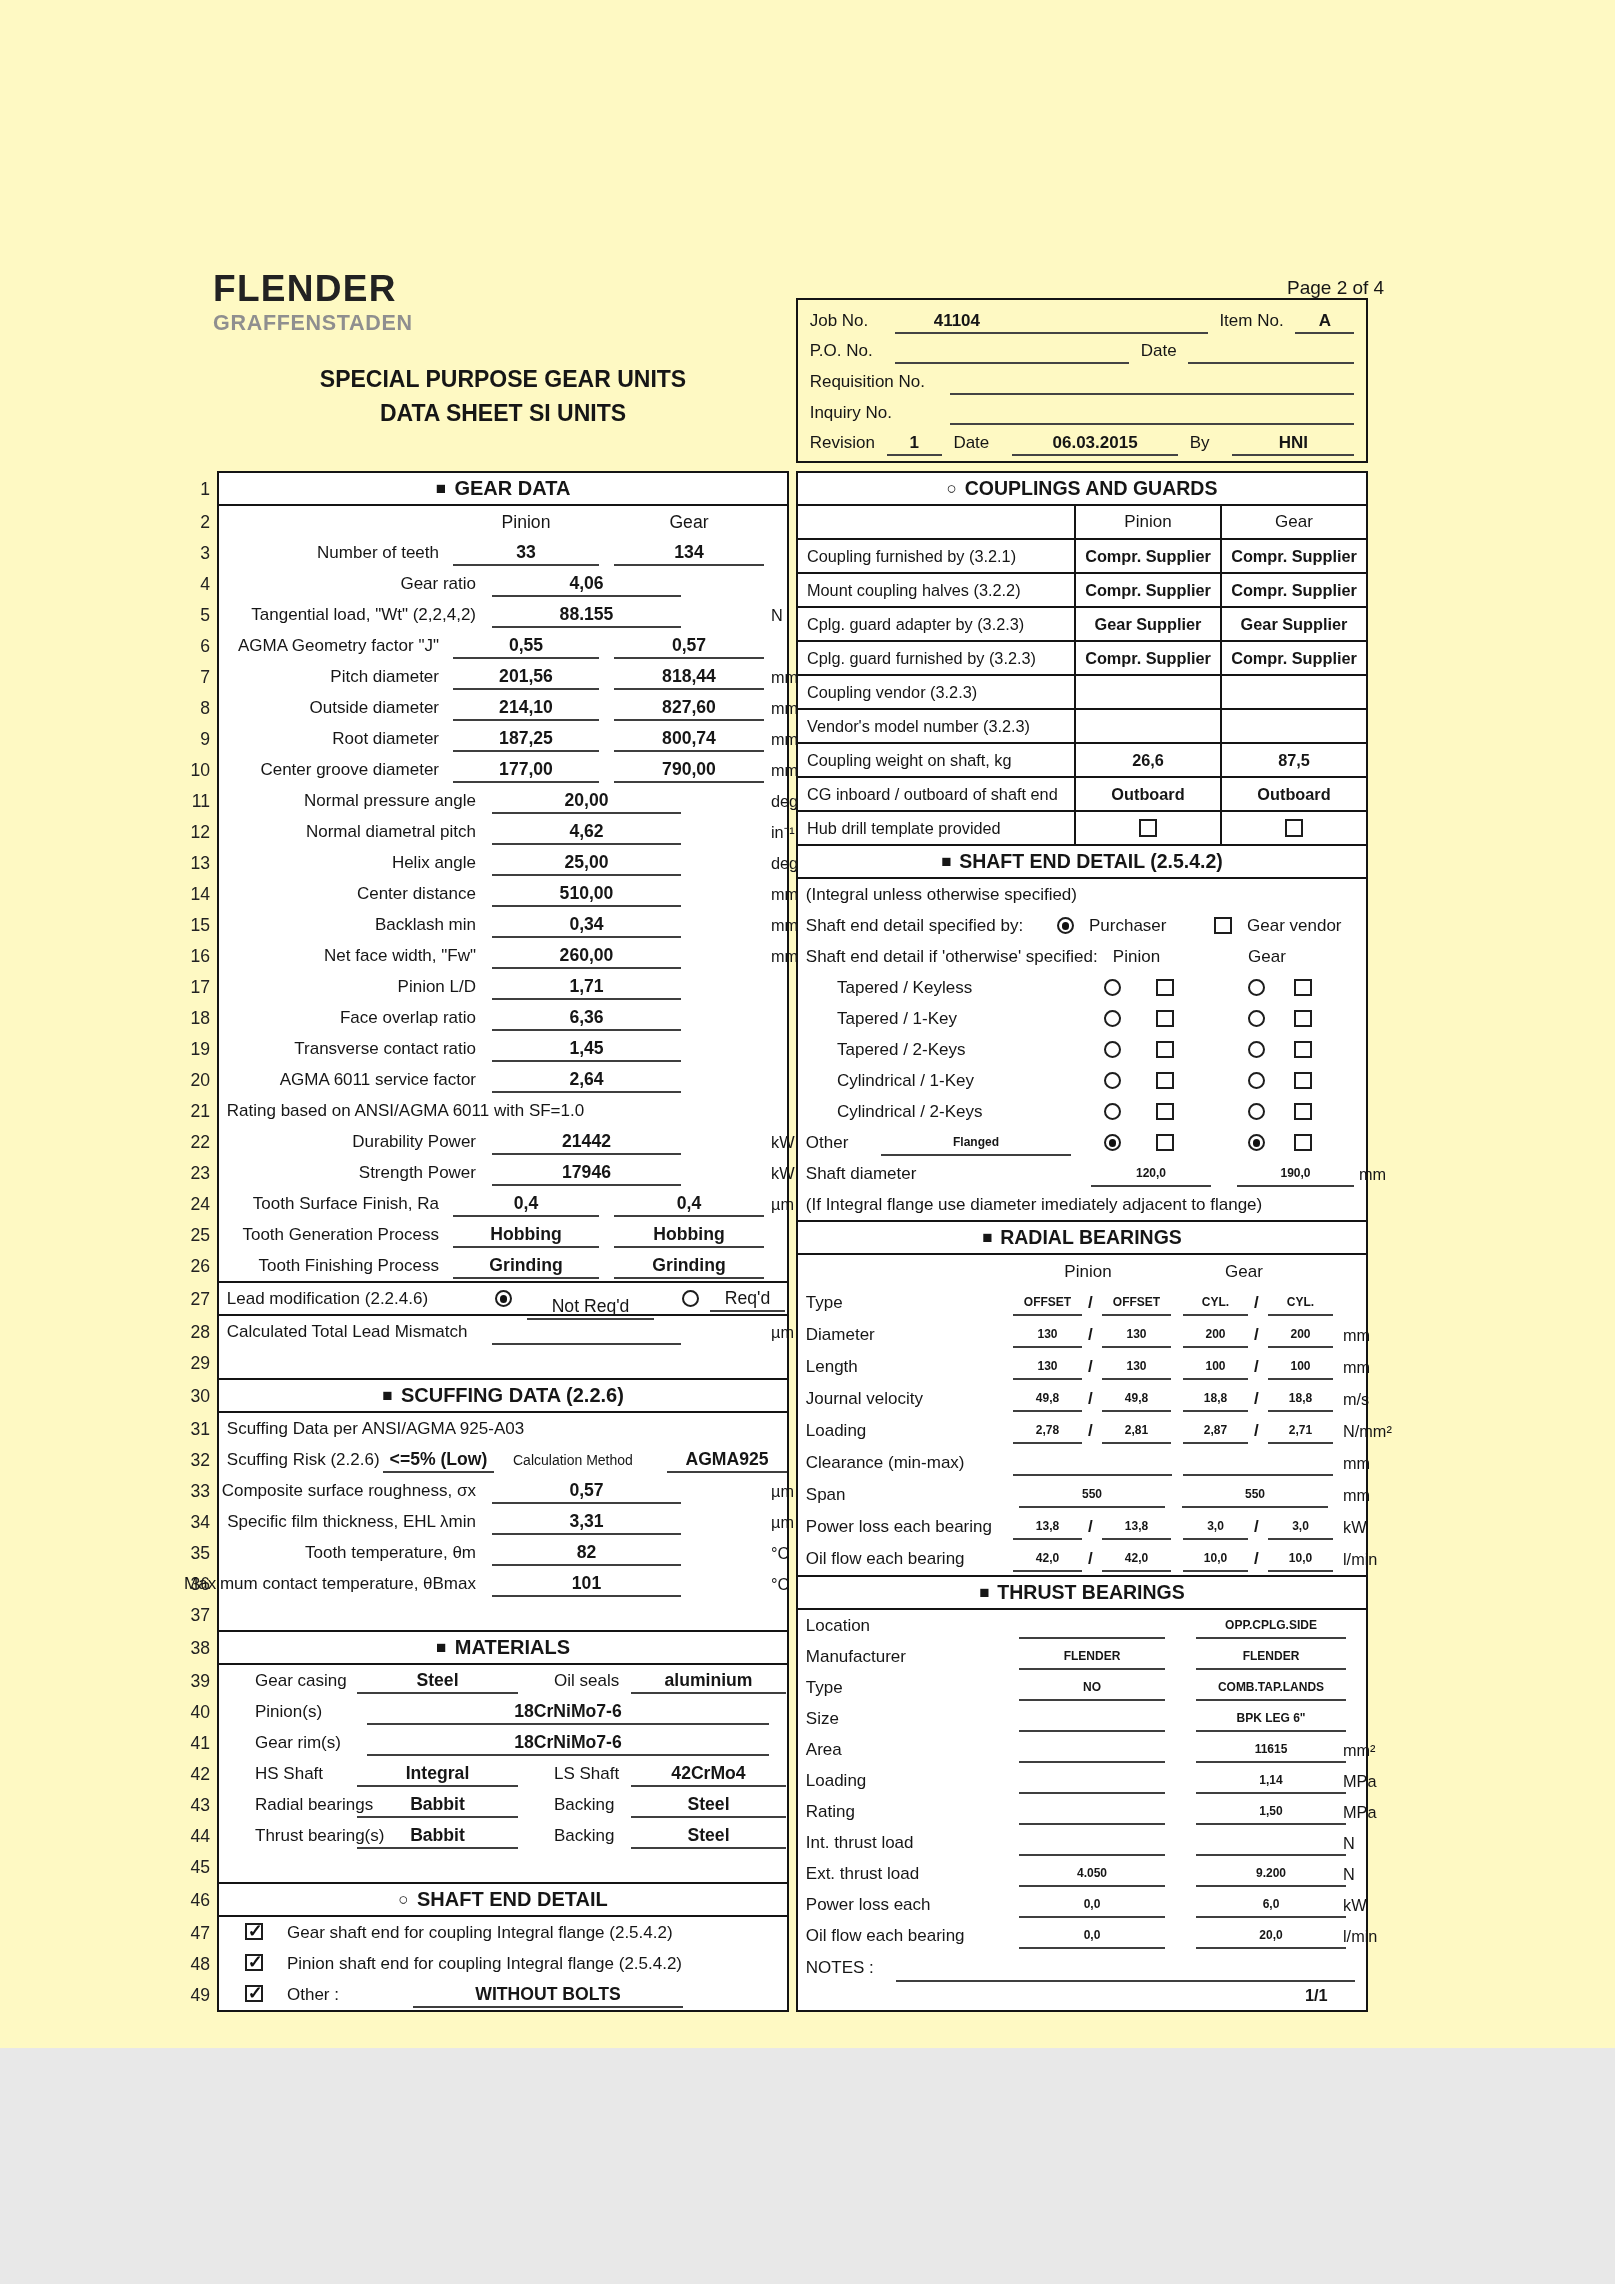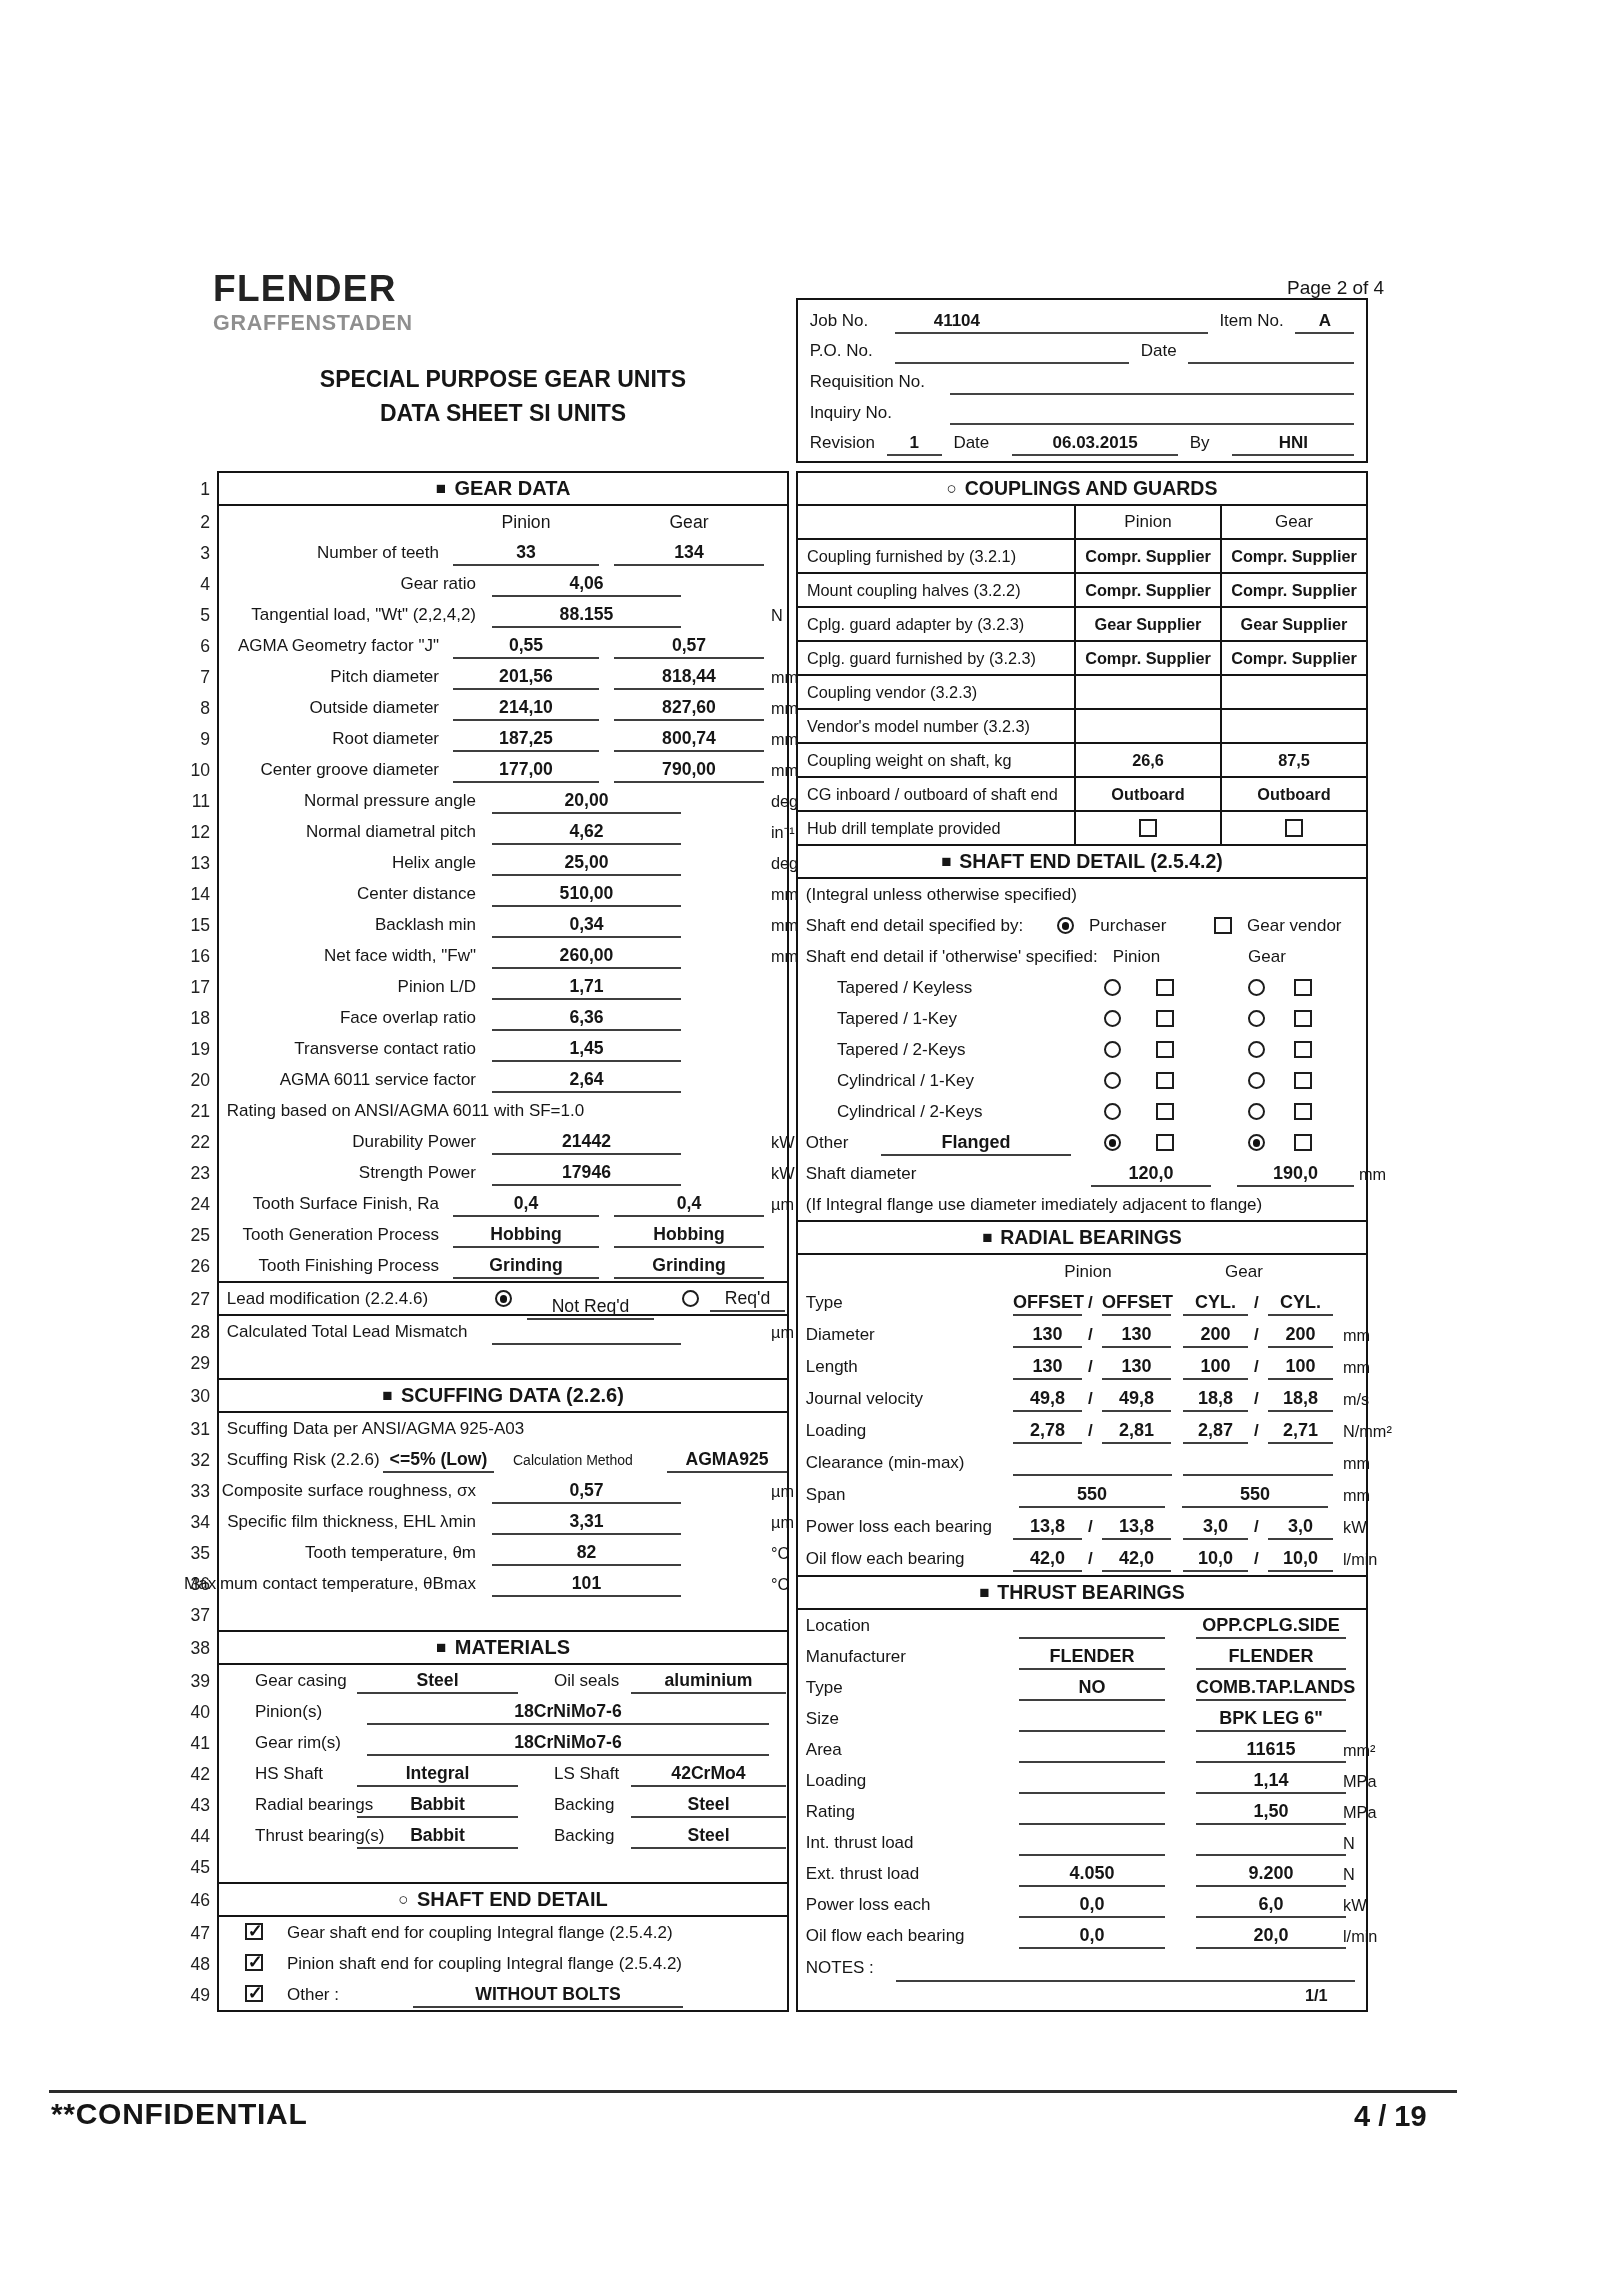--- a/index.html
+++ b/index.html
@@ -1,16 +1,16 @@
 <!DOCTYPE html>
 <html style="font-size:10.4px"><head>
 <meta charset="utf-8">
 <style>
   html,body{margin:0;padding:0;background:#e8e8e8;}
-  .page{position:relative;width:1616px;height:2284px;background:#ffffff;
+  .page{position:relative;width:1616px;height:2048px;background:#fef9c3;
         font-family:"Liberation Sans", sans-serif;color:#161616;overflow:hidden;text-decoration:underline;}
 
   
   .logo{position:absolute;left:213px;top:268px;}
   .logo-main{font-size:37px;font-weight:900;letter-spacing:1.3px;color:#222;}
   .logo-sub{font-size:21.5px;font-weight:900;letter-spacing:0.7px;color:#8f8f8f;margin-top:1.3px;}
   .page-label{position:absolute;left:1287px;top:277px;font-size:19px;}
   .doc-title{position:absolute;left:217px;top:362px;width:572px;text-align:center;
              font-size:23px;font-weight:bold;line-height:34px;}
 
@@ -60,21 +60,21 @@
           gap:7.8px;font-size:19.5px;font-weight:bold;}
   .cgrow,.cghead{display:grid;grid-template-columns:276px 146px 146px;border-top:2px solid #141414;}
   .cghead{border-top:none;}
   .cgc{border-left:2px solid #141414;display:flex;align-items:center;justify-content:center;
        font-weight:bold;font-size:16.3px;min-height:32px;text-align:center;padding:0 2.6px;}
   .cgc.hd{font-weight:normal;font-size:17px;}
   .cgl{display:flex;align-items:center;font-size:16.3px;padding-left:9px;min-height:32px;}
   .srow{position:relative;height:31px;font-size:17px;}
   .rrow{position:relative;height:32px;font-size:17px;}
   .trow{position:relative;height:31px;font-size:17px;}
-  .rrow .u,.trow .u,.srow .u{font-size:18px;}
+  .rrow .u,.trow .u,.srow .u{font-size:12px;}
   .sl{position:absolute;top:50%;transform:translateY(-50%);font-weight:bold;}
   .run{position:absolute;left:545px;top:50%;transform:translateY(-50%);font-size:16.3px;white-space:nowrap;}
 
   
   .footer-line{position:absolute;left:49px;top:2090px;width:1408px;height:2.6px;background:#2c2c2c;}
   .footer-left{position:absolute;left:51px;top:2097px;font-size:30px;font-weight:600;letter-spacing:0.7px;}
   .footer-right{position:absolute;left:1354px;top:2100px;font-size:29px;font-weight:600;}
 </style>
 </head>
 <body>

